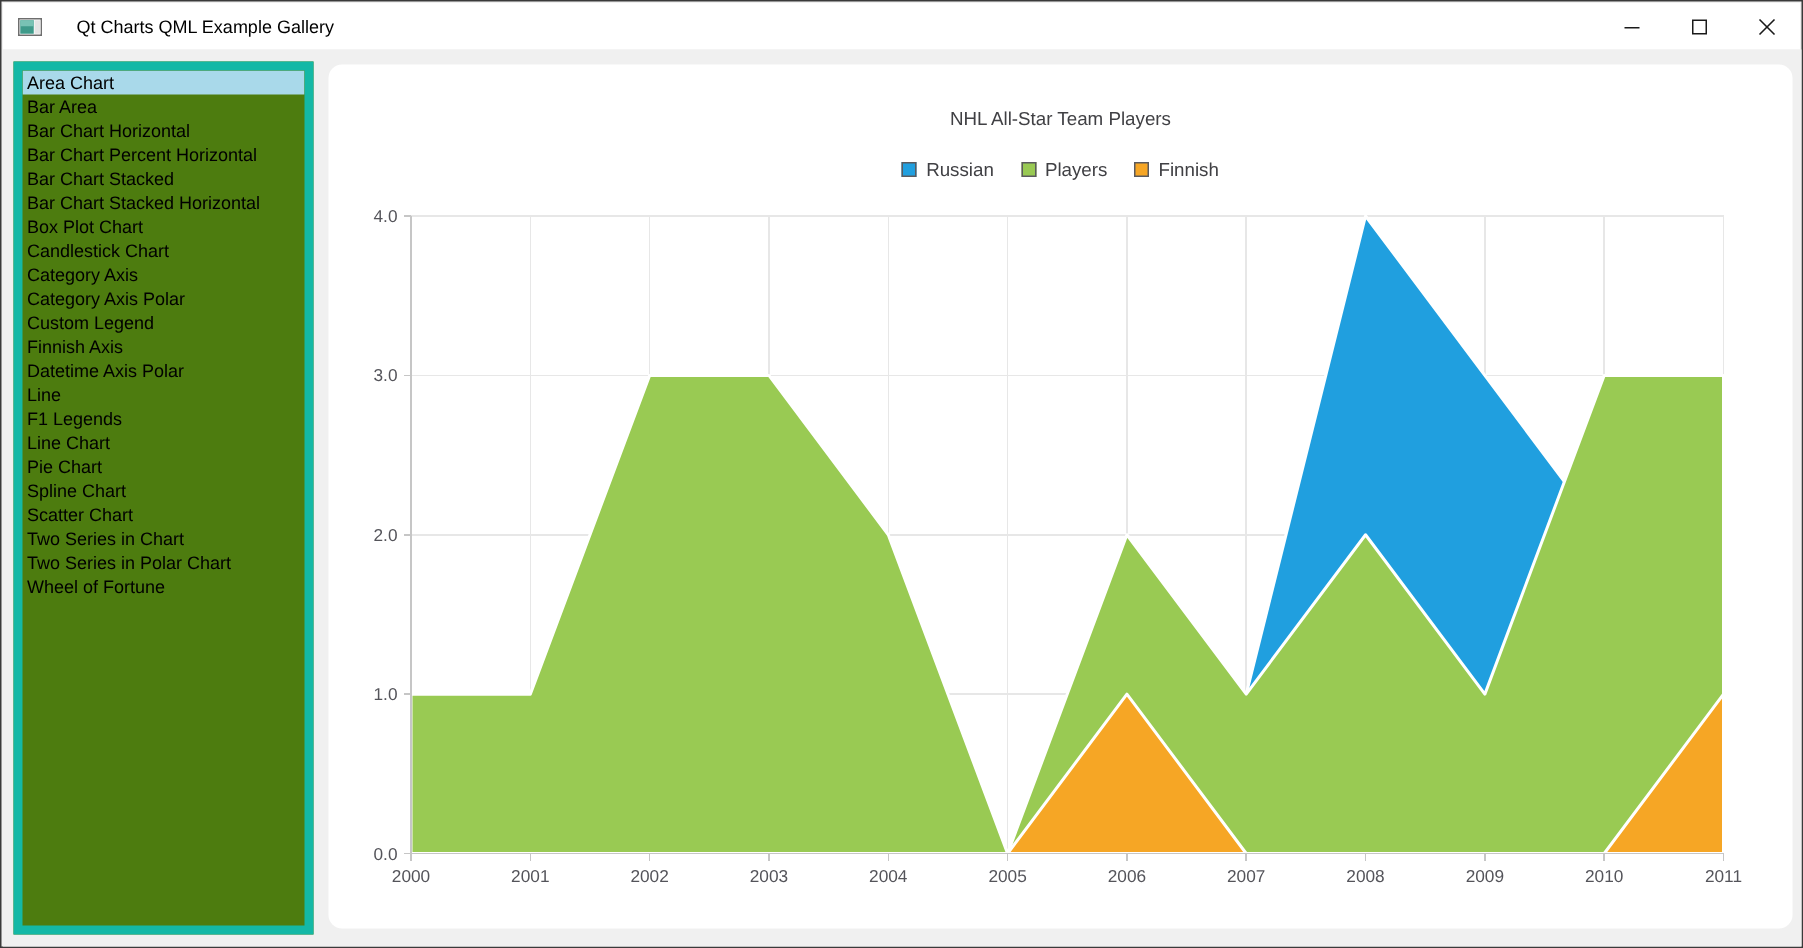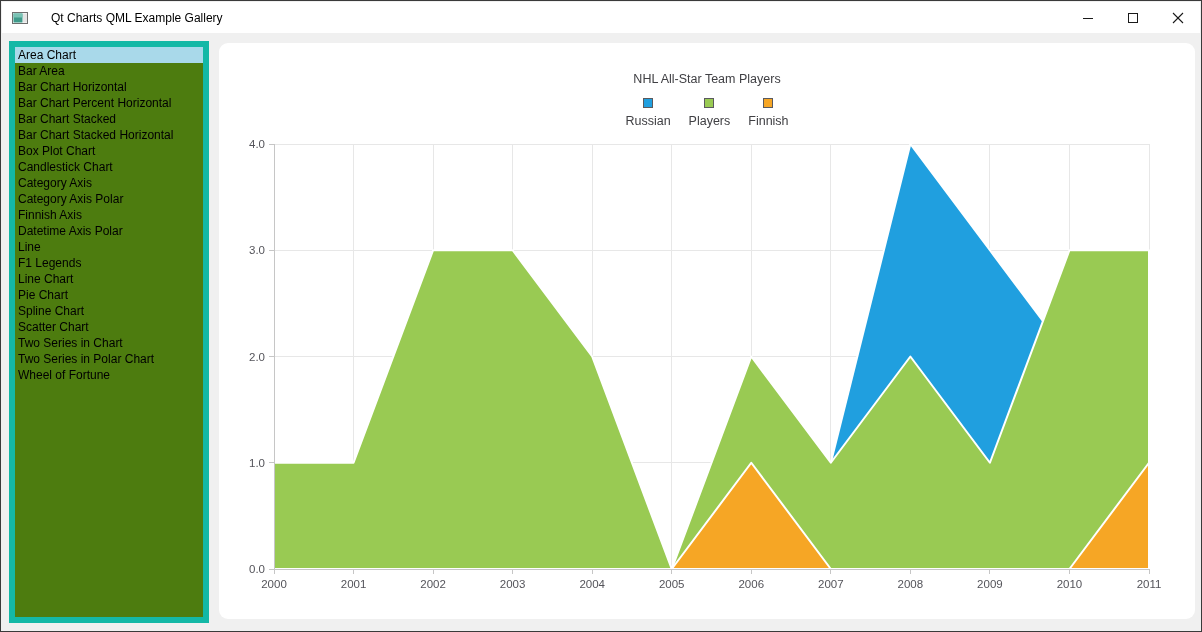--- a/index.html
+++ b/index.html
@@ -40,21 +40,21 @@
   }
   .chart-title {
     position:absolute; left:0; right:0; top:29px; text-align:center;
     font-size:12.5px; color:#404044;
   }
   .chart-legend {
     position:absolute; left:0; right:0; top:62px; height:16px;
     display:flex; align-items:center; justify-content:center; gap:18px;
     font-size:12.5px; color:#404044;
   }
-  .legend-item { display:flex; align-items:center; gap:6px;flex-direction:column; }
+  .legend-item { display:flex; align-items:center; gap:6px; }
   .legend-marker {
     width:10px; height:10px; border:1px solid #5a5a5e; display:inline-block;
   }
   .chart-svg { position:absolute; left:0; top:0; }
   .axis-label { font-family:"Liberation Sans", sans-serif; font-size:11.5px; fill:#54545a; }
 </style>
 </head>
 <body style="--sel: #a9d9ea;">
 
 <div class="window">
@@ -92,20 +92,21 @@
         <div class="list-item selected">Area Chart</div>
         <div class="list-item">Bar Area</div>
         <div class="list-item">Bar Chart Horizontal</div>
         <div class="list-item">Bar Chart Percent Horizontal</div>
         <div class="list-item">Bar Chart Stacked</div>
         <div class="list-item">Bar Chart Stacked Horizontal</div>
         <div class="list-item">Box Plot Chart</div>
         <div class="list-item">Candlestick Chart</div>
         <div class="list-item">Category Axis</div>
         <div class="list-item">Category Axis Polar</div>
+        <div class="list-item">Custom Legend</div>
         <div class="list-item">Finnish Axis</div>
         <div class="list-item">Datetime Axis Polar</div>
         <div class="list-item">Line</div>
         <div class="list-item">F1 Legends</div>
         <div class="list-item">Line Chart</div>
         <div class="list-item">Pie Chart</div>
         <div class="list-item">Spline Chart</div>
         <div class="list-item">Scatter Chart</div>
         <div class="list-item">Two Series in Chart</div>
         <div class="list-item">Two Series in Polar Chart</div>

